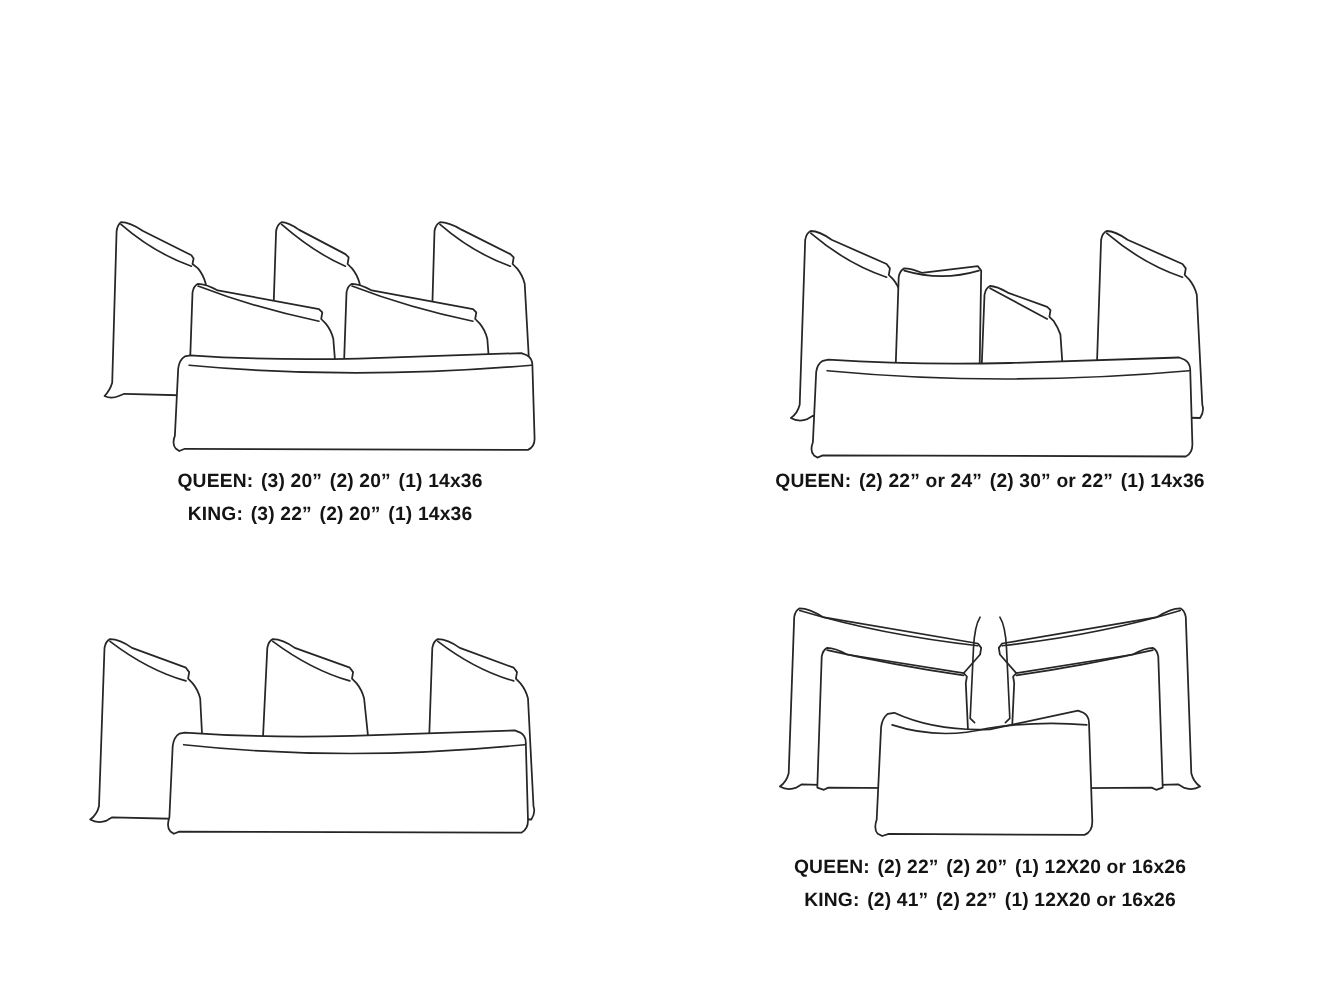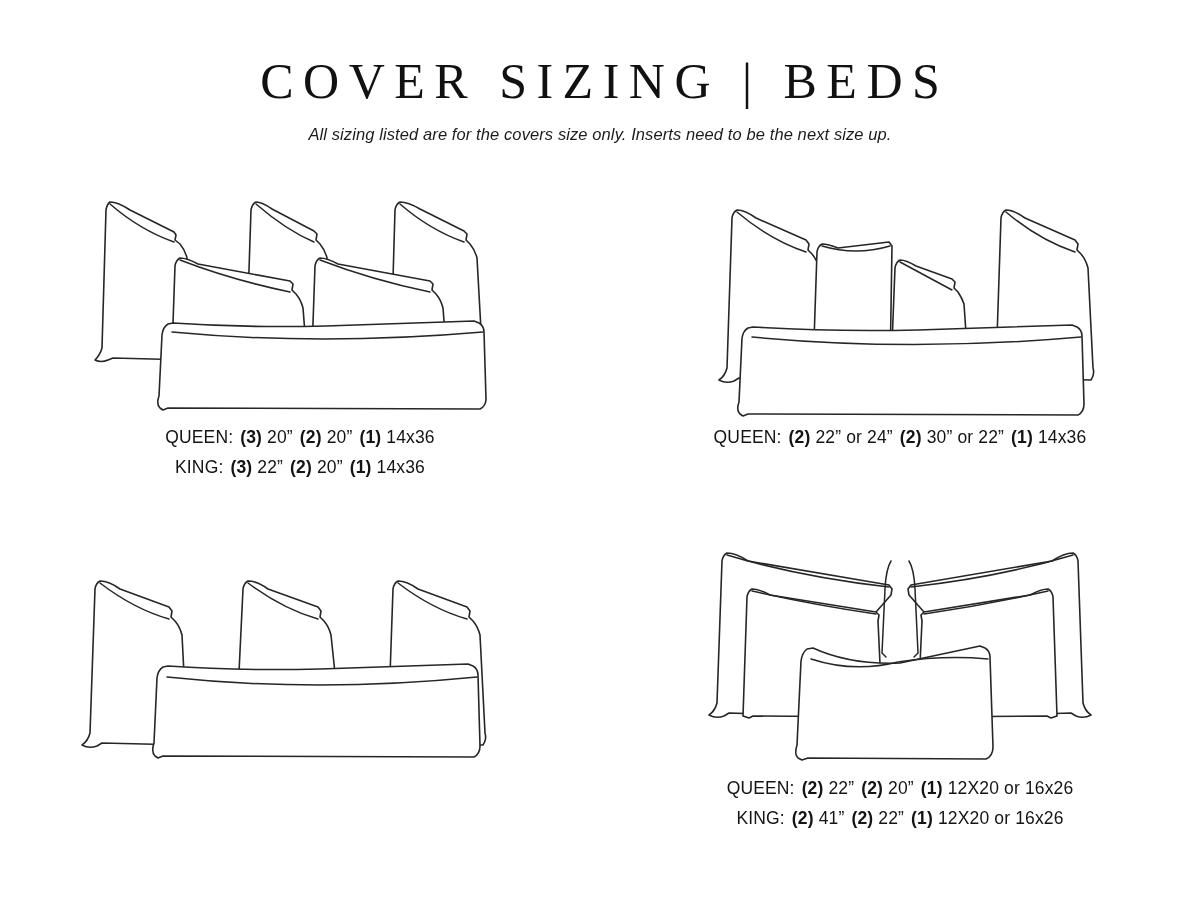--- a/index.html
+++ b/index.html
@@ -117,34 +117,30 @@
 
   .caption-line {
     font-family: "Liberation Sans", sans-serif;
     font-size: 17.5px;
     line-height: 30px;
     letter-spacing: 0.15px;
     color: #141414;
     white-space: nowrap;
   }
 
-  .caption-line .lbl { font-weight: 400; }
+  .caption-line .lbl { font-weight: 700; }
   .caption-line .qty { font-weight: 700; }
-  .caption-line .sz  { font-weight: 400; }
+  .caption-line .sz  { font-weight: 700; }
   .caption-line .gap { display: inline-block; width: 7px; }
 </style>
 </head>
 <body>
 
 <div class="page">
 
-  <div class="header">
-    <div class="page-title">COVER SIZING | BEDS</div>
-    <div class="page-subtitle">All sizing listed are for the covers size only. Inserts need to be the next size up.</div>
-  </div>
 
   <div class="panels">
 
     <div class="panel p1">
       <div class="illustration">
         <svg viewBox="0 0 600 240" xmlns="http://www.w3.org/2000/svg">
 
           <g>
             <path class="pillow-shape" d="M110 22 Q 107 24 106 30 L 102 168 Q 100 175 95 180 Q 101 183 108 180 L 113 178 L 190 180 Q 194 175 192 168 L 187 78 Q 185 70 180 64 L 175 60 L 176 55 L 174 52 L 130 30 Q 118 22 110 22 Z"></path>
             <path class="pillow-crease" d="M110 24 Q 140 50 174 62"></path>

